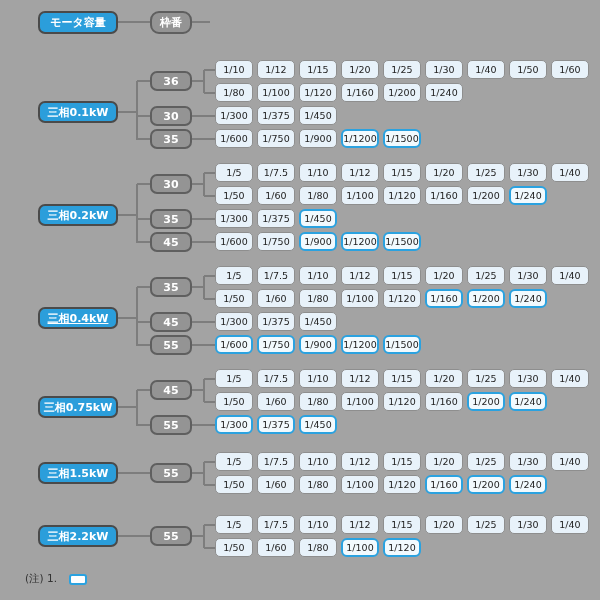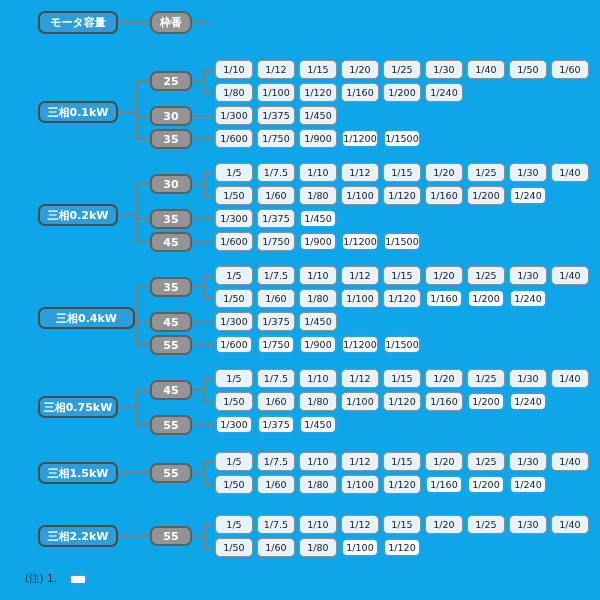--- a/index.html
+++ b/index.html
@@ -1,18 +1,18 @@
 <!DOCTYPE html>
 <html><head>
 <meta charset="utf-8">
 <style>
   *{margin:0;padding:0;box-sizing:border-box}
   html,body{width:600px;height:600px}
   body{background:#fff;font-family:"DejaVu Sans","Liberation Sans",sans-serif}
-  #canvas{position:relative;width:600px;height:600px;background:#0ea5e9;overflow:hidden}
+  #canvas{position:relative;width:600px;height:600px;background:#a3a3a3;overflow:hidden}
 
   .cap-box{position:absolute;background:#2b9edb;border:2px solid #4a4a4a;border-radius:7px;
     color:#fff;font-weight:bold;font-size:11px;display:flex;align-items:center;justify-content:center;
     z-index:2;white-space:nowrap}
   .frame-box{position:absolute;background:#949494;border:2px solid #5f5f5f;border-radius:7px;
     color:#fff;font-weight:bold;font-size:11px;display:flex;align-items:center;justify-content:center;z-index:2}
   .ratio-box{position:absolute;background:#e8f2fa;border:1.5px solid #8e8e8e;border-radius:5px;
     color:#222;font-size:9.5px;display:flex;align-items:center;justify-content:center;z-index:2;white-space:nowrap}
   .ratio-box.limited{border:2px solid #2aa2e0;border-radius:6px;background:#f2fafe}
   .line{position:absolute;background:#7d7d7d;z-index:1}
@@ -31,21 +31,21 @@
 <body>
 
 <div id="canvas">
 
   <div class="cap-box" id="hdr-capacity">モータ容量</div>
   <div class="line" style="left:118px;top:21px;width:32px;height:2px"></div>
   <div class="frame-box" id="hdr-frame">枠番</div>
   <div class="line" style="left:192px;top:21px;width:18px;height:2px"></div>
 
   <div id="tree">
-      <div class="frame-box" style="left: 150px; top: 71px; width: 42px; height: 20px;">25</div>
+      <div class="frame-box" style="left: 150px; top: 71px; width: 42px; height: 20px;">36</div>
       <div class="line" style="left: 192px; top: 80px; width: 12px; height: 2px;"></div>
       <div class="line" style="left: 203px; top: 70px; width: 2px; height: 23px;"></div>
       <div class="line" style="left: 204px; top: 69px; width: 11px; height: 2px;"></div>
       <div class="line" style="left: 204px; top: 92px; width: 11px; height: 2px;"></div>
       <div class="ratio-box" style="left: 215px; top: 60px; width: 38px; height: 19px;">1/10</div>
       <div class="ratio-box" style="left: 257px; top: 60px; width: 38px; height: 19px;">1/12</div>
       <div class="ratio-box" style="left: 299px; top: 60px; width: 38px; height: 19px;">1/15</div>
       <div class="ratio-box" style="left: 341px; top: 60px; width: 38px; height: 19px;">1/20</div>
       <div class="ratio-box" style="left: 383px; top: 60px; width: 38px; height: 19px;">1/25</div>
       <div class="ratio-box" style="left: 425px; top: 60px; width: 38px; height: 19px;">1/30</div>
@@ -143,21 +143,21 @@
       <div class="ratio-box" style="left: 215px; top: 312px; width: 38px; height: 19px;">1/300</div>
       <div class="ratio-box" style="left: 257px; top: 312px; width: 38px; height: 19px;">1/375</div>
       <div class="ratio-box" style="left: 299px; top: 312px; width: 38px; height: 19px;">1/450</div>
       <div class="frame-box" style="left: 150px; top: 335px; width: 42px; height: 20px;">55</div>
       <div class="line" style="left: 192px; top: 344px; width: 23px; height: 2px;"></div>
       <div class="ratio-box limited" style="left: 215px; top: 335px; width: 38px; height: 19px;">1/600</div>
       <div class="ratio-box limited" style="left: 257px; top: 335px; width: 38px; height: 19px;">1/750</div>
       <div class="ratio-box limited" style="left: 299px; top: 335px; width: 38px; height: 19px;">1/900</div>
       <div class="ratio-box limited" style="left: 341px; top: 335px; width: 38px; height: 19px;">1/1200</div>
       <div class="ratio-box limited" style="left: 383px; top: 335px; width: 38px; height: 19px;">1/1500</div>
-      <div class="cap-box" style="left: 38px; top: 307px; width: 97px; height: 22px;">三相0.4kW</div>
+      <div class="cap-box" style="left: 38px; top: 307px; width: 80px; height: 22px; text-decoration: underline;">三相0.4kW</div>
       <div class="line" style="left: 118px; top: 317px; width: 19px; height: 2px;"></div>
       <div class="line" style="left: 136px; top: 287px; width: 2px; height: 59px;"></div>
       <div class="line" style="left: 137px; top: 286px; width: 13px; height: 2px;"></div>
       <div class="line" style="left: 137px; top: 321px; width: 13px; height: 2px;"></div>
       <div class="line" style="left: 137px; top: 344px; width: 13px; height: 2px;"></div>
       <div class="frame-box" style="left: 150px; top: 380px; width: 42px; height: 20px;">45</div>
       <div class="line" style="left: 192px; top: 389px; width: 12px; height: 2px;"></div>
       <div class="line" style="left: 203px; top: 379px; width: 2px; height: 23px;"></div>
       <div class="line" style="left: 204px; top: 378px; width: 11px; height: 2px;"></div>
       <div class="line" style="left: 204px; top: 401px; width: 11px; height: 2px;"></div>

